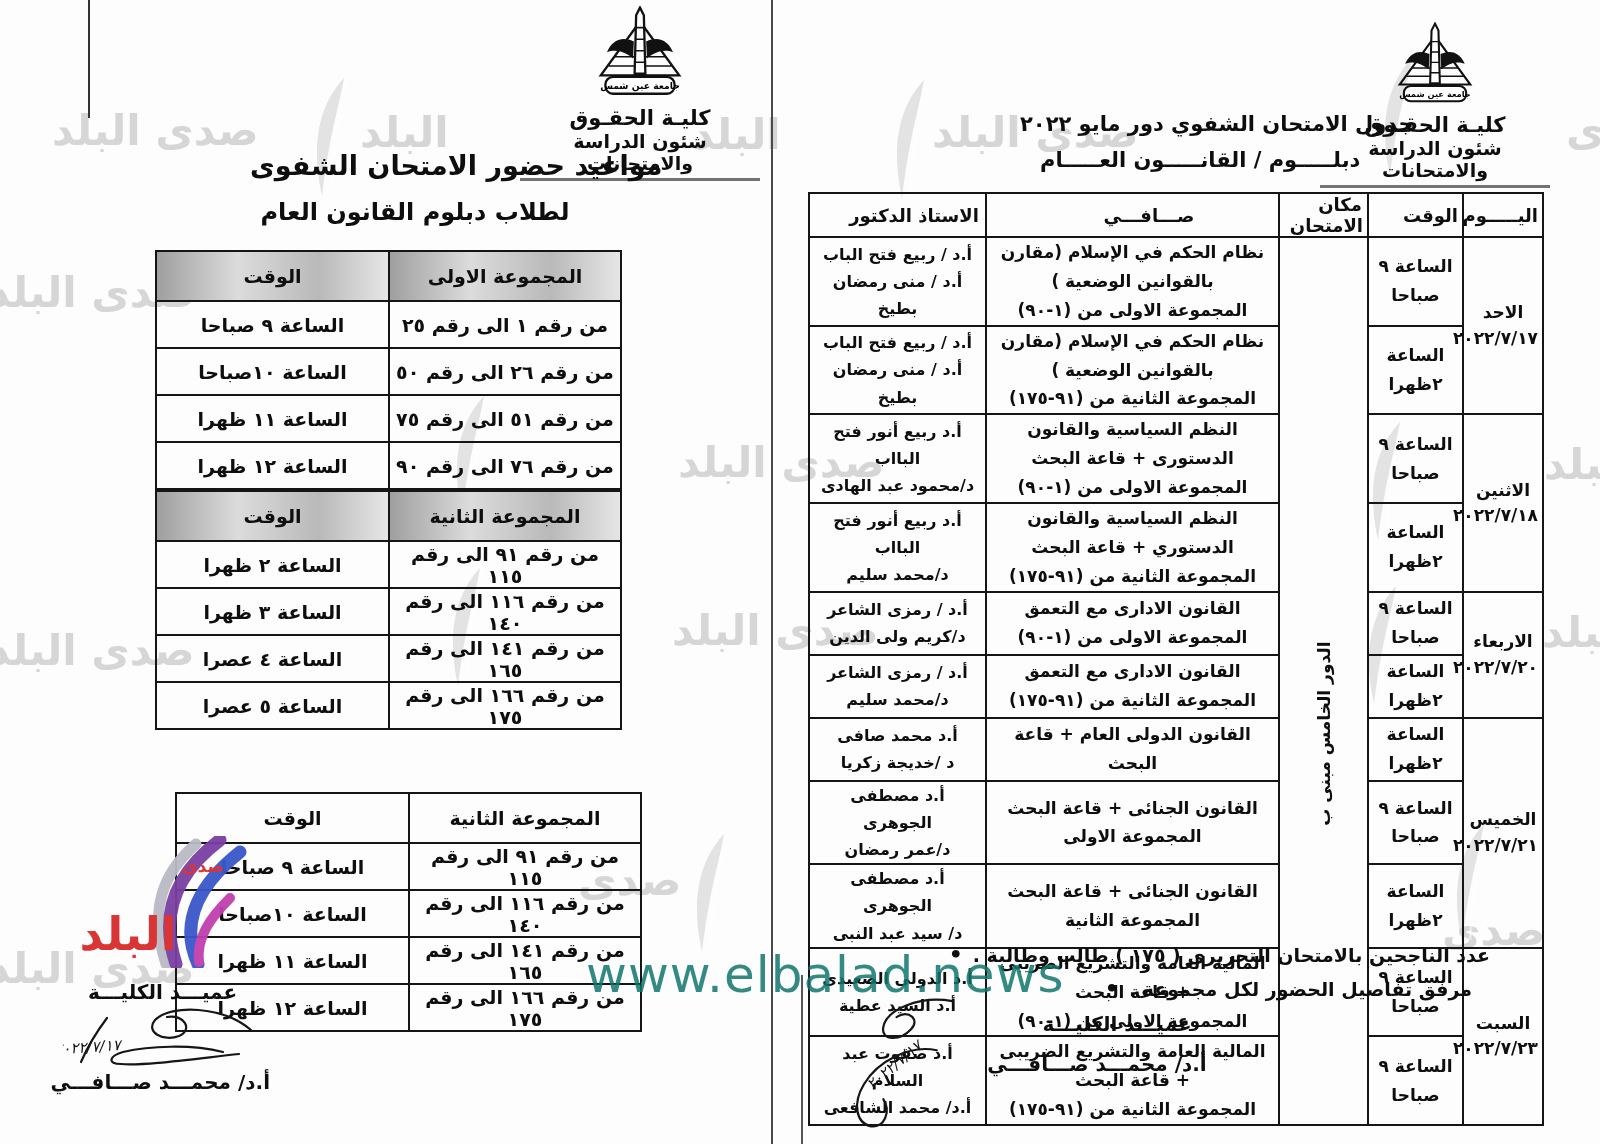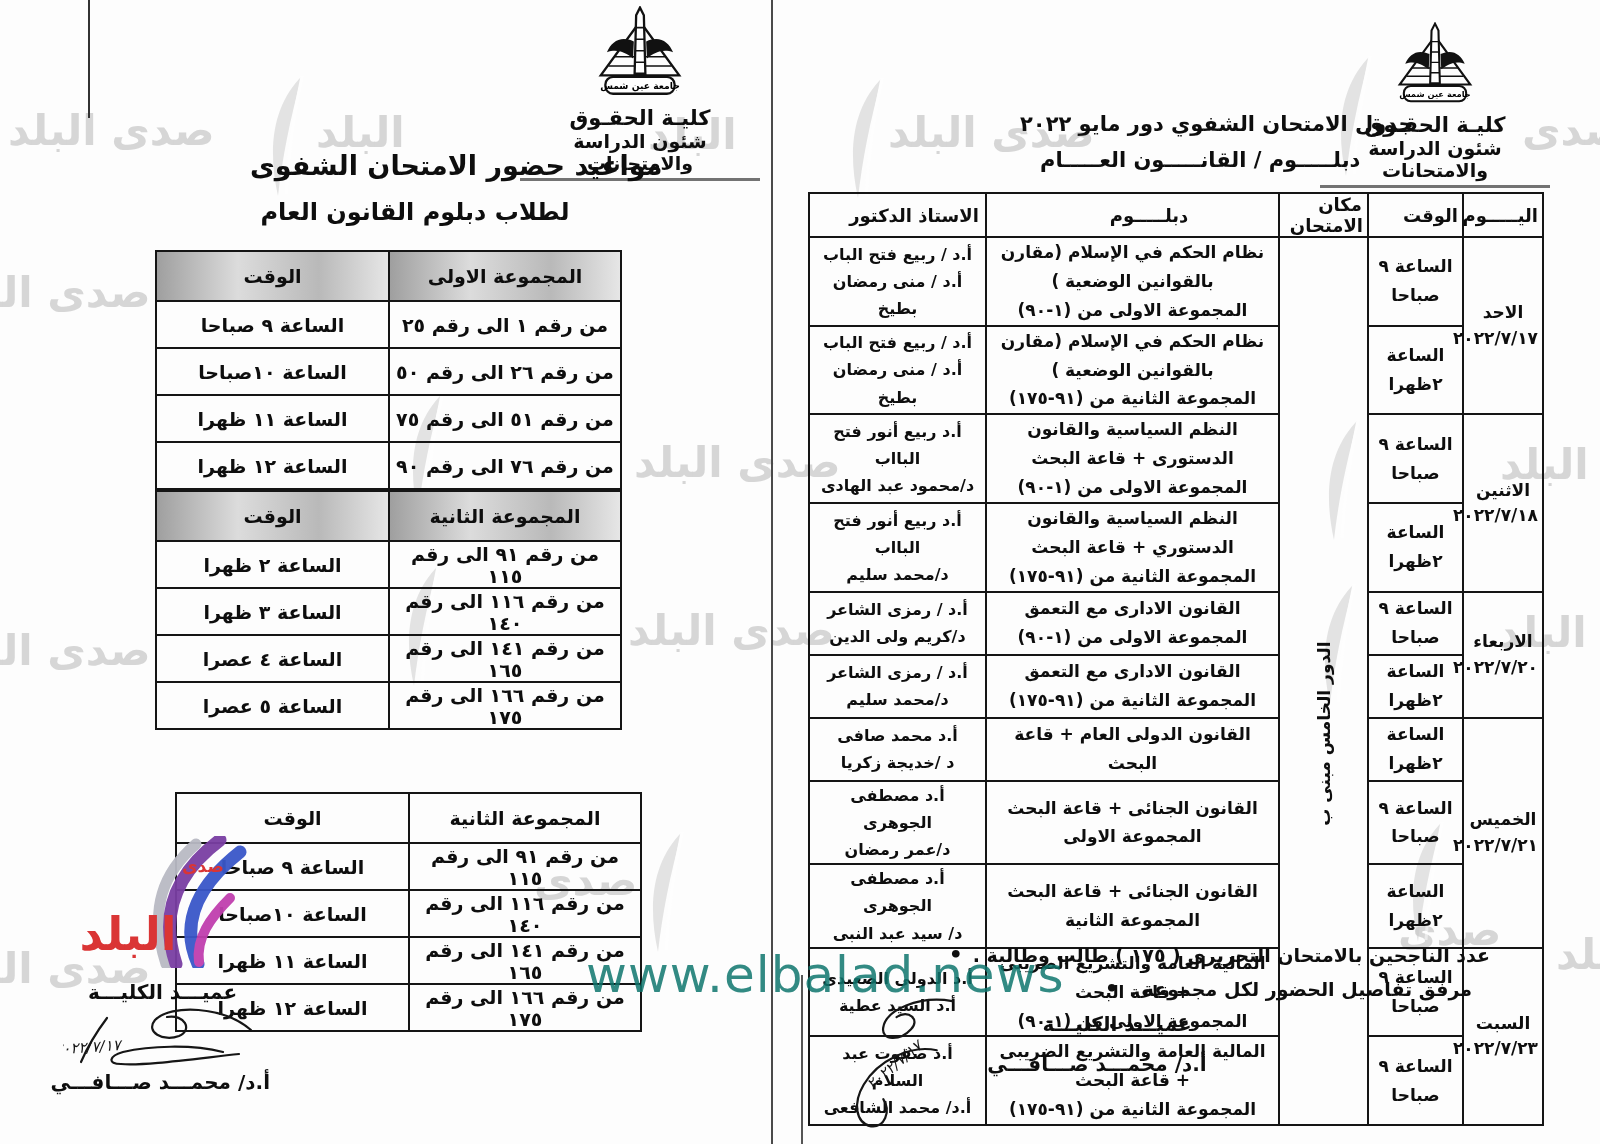--- a/index.html
+++ b/index.html
@@ -2,21 +2,21 @@
 <html><head>
 <meta charset="utf-8">
 <style>
   html,body{margin:0;padding:0;background:#e8e8e8;}
   .canvas{
     position:relative;width:1600px;height:1144px;margin:0 auto;
     background:#fdfdfd;overflow:hidden;
     font-family:"DejaVu Sans",sans-serif;color:#0e0e0e;
   }
   
-  .wm-layer{position:absolute;inset:0;z-index:1;pointer-events:none;}
+  .wm-layer{position:absolute;inset:0;z-index:1;pointer-events:none;margin-left:44px;}
   .wm-text{
     position:absolute;font-size:42px;font-weight:bold;color:#b7b7b7;
     opacity:.55;white-space:nowrap;letter-spacing:1px;
   }
   .wm-feather{position:absolute;opacity:.5;}
   .site-wm{
     position:absolute;left:586px;top:946px;z-index:4;
     font-size:50px;color:#0f766e;opacity:.85;letter-spacing:1px;
   }
   .color-logo{position:absolute;left:78px;top:836px;z-index:4;opacity:.95;}
@@ -260,21 +260,21 @@
           <col style="width:95px">
           <col style="width:89px">
         <col style="width:293px">
           <col style="width:177px">
       </colgroup>
       <thead>
         <tr>
           <th>اليـــــوم</th>
           <th>الوقت</th>
           <th>مكان الامتحان</th>
-          <th>دبلـــــوم</th>
+          <th>صـــافـــي</th>
           <th>الاستاذ الدكتور</th>
         </tr>
       </thead>
       <tbody>
           <tr>
             <td class="day-cell" rowspan="2">
               <div>الاحد</div>
               <div>٢٠٢٢/٧/١٧</div>
             </td>
             <td class="cell-2l">

